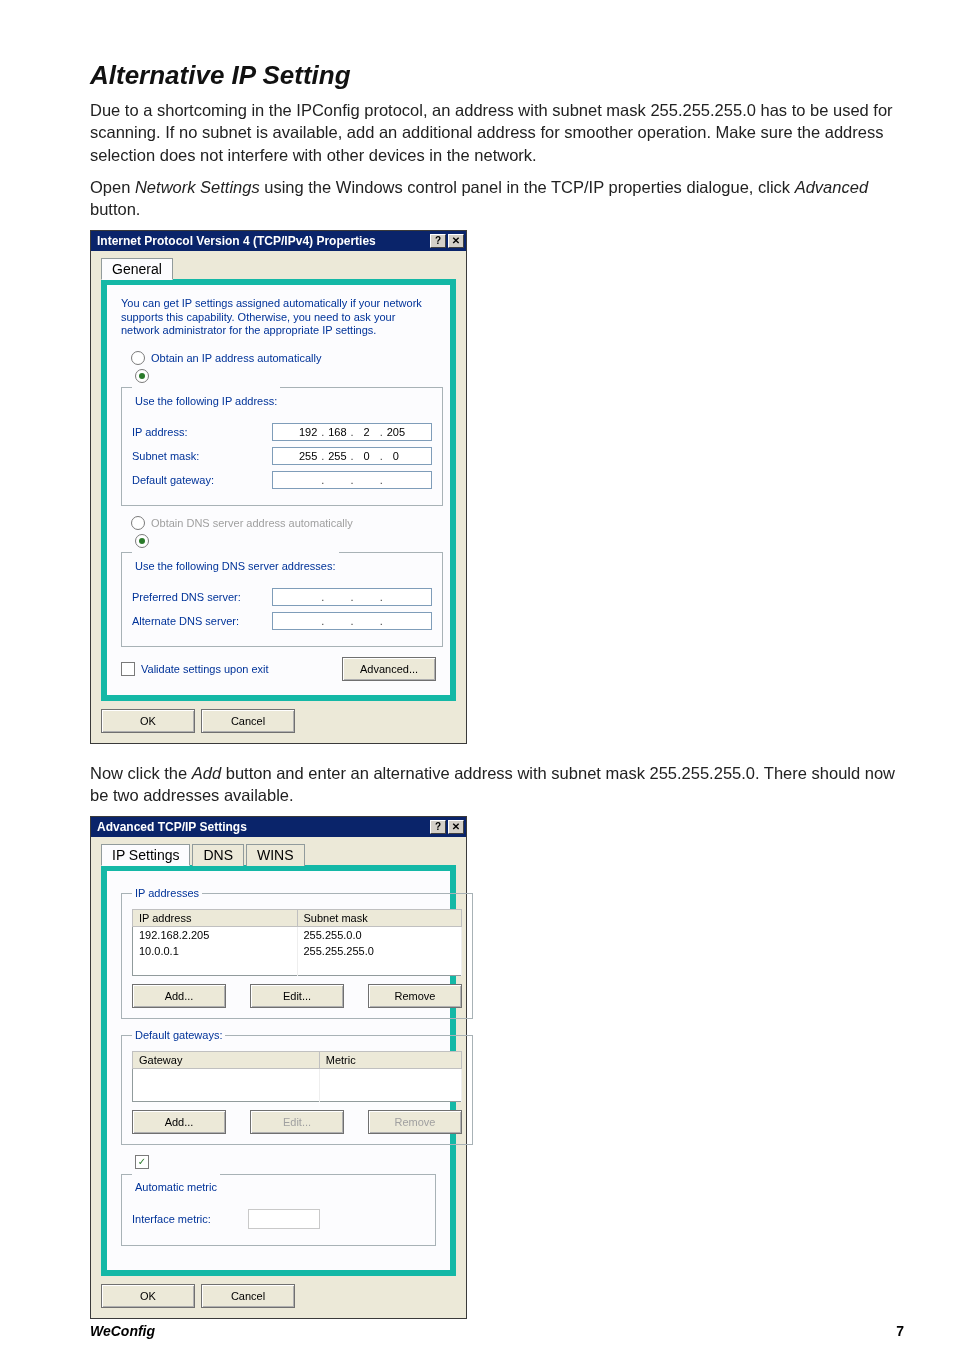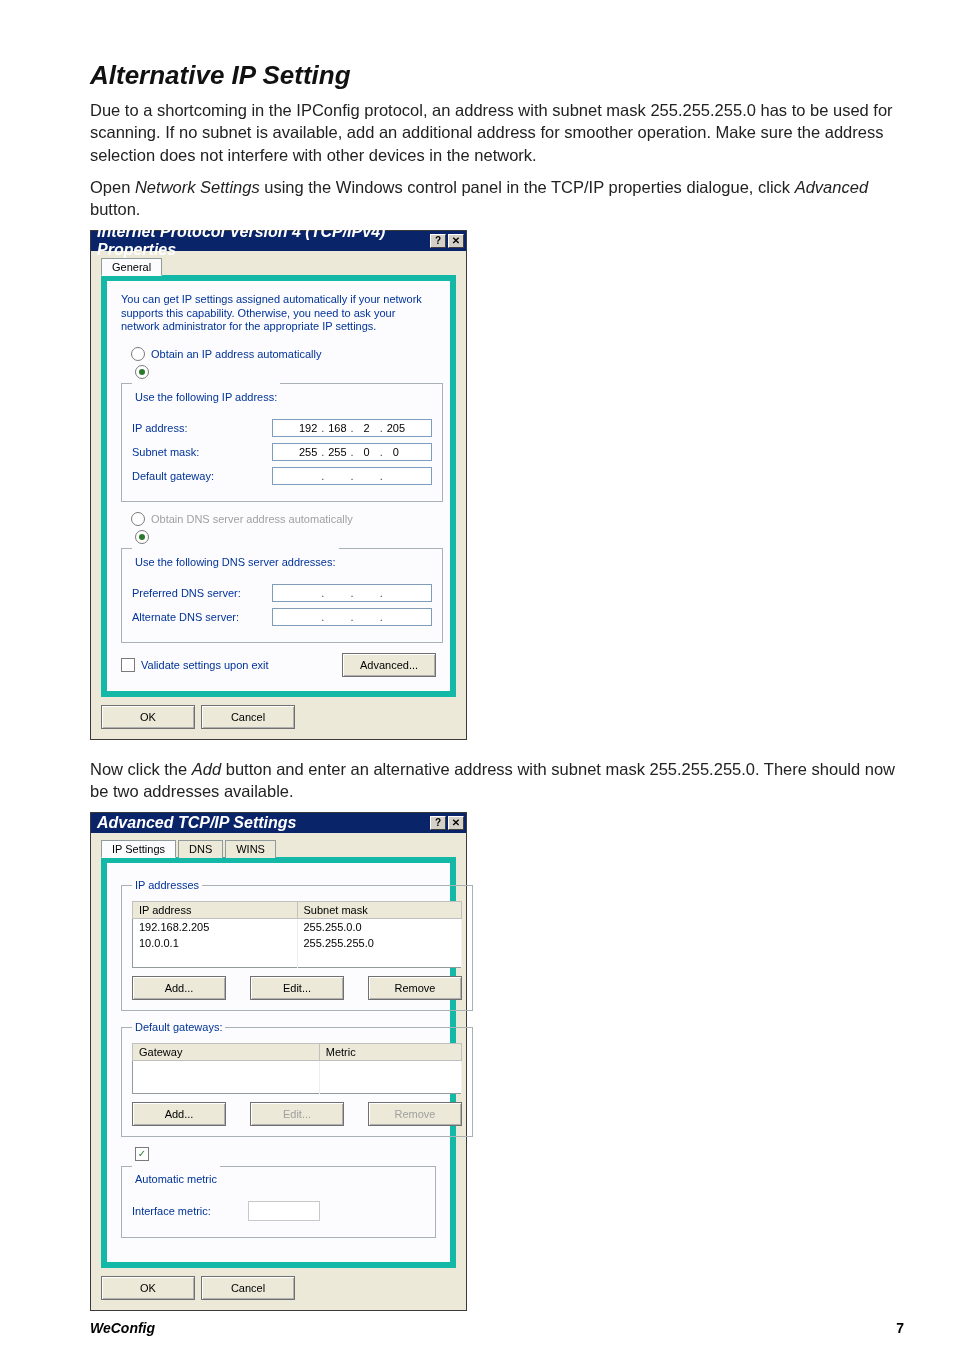--- a/index.html
+++ b/index.html
@@ -55,21 +55,21 @@
   }
   .titlebar {
     background: #0a246a;
     color: #fff;
     height: 20px;
     display: flex;
     align-items: center;
     padding: 0 2px 0 6px;
     justify-content: space-between;
   }
-  .titlebar .tb-label { font-weight: bold; font-size: 16px; font-style: italic; }
+  .titlebar .tb-label { font-weight: bold; font-size: 12px; }
   .titlebar .tb-btns { display: flex; gap: 2px; }
   .tb-btn {
     width: 16px; height: 14px;
     background: #d4d0c8;
     border: 1px solid #fff;
     border-right-color: #404040;
     border-bottom-color: #404040;
     text-align: center;
     font-size: 10px;
     line-height: 12px;
@@ -77,21 +77,21 @@
     box-sizing: border-box;
     font-weight: bold;
   }
   .dlg-body { padding: 6px 10px 10px 10px; background: #ece9d8; }
   .tabstrip { display: flex; margin-bottom: 0; }
   .tab {
     border: 1px solid #919b9c;
     border-bottom: none;
     background: #f5f3ec;
     padding: 2px 10px;
-    font-size: 11px;
+    font-size: 14px;
     margin-right: 2px;
     position: relative;
     top: 1px;
   }
   .tab.active { background: #fcfcfe; border-bottom: 1px solid #fcfcfe; z-index: 2; }
   .tab.inactive { background: #ece9d8; }
   .tabpanel {
     border: 6px solid #14b8a6;
     background: #fcfcfe;
     padding: 12px 14px 14px 14px;

